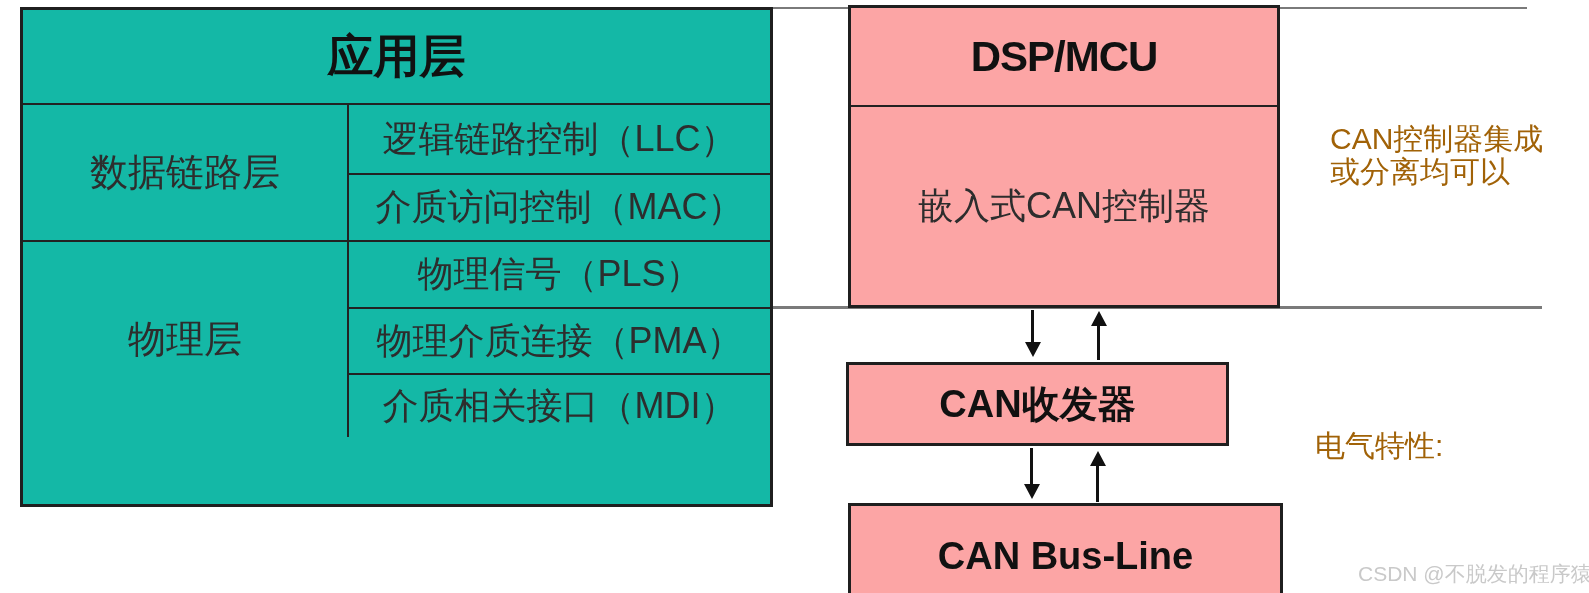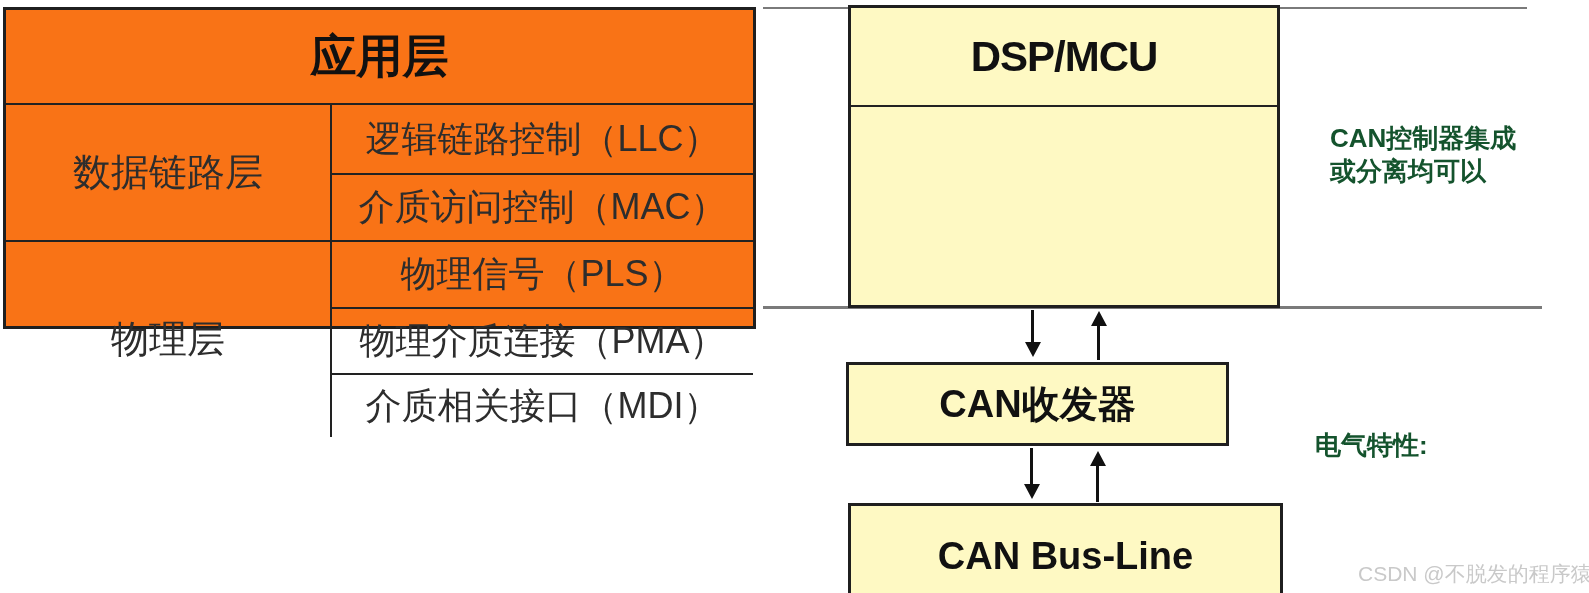--- a/index.html
+++ b/index.html
@@ -7,31 +7,31 @@
   .canvas{position:relative;width:1589px;height:593px;background:#fff;overflow:hidden;}
 
   
   .abs{position:absolute;}
   .cell{position:absolute;display:flex;align-items:center;justify-content:center;
         color:#2d2d2d;text-align:center;white-space:nowrap;}
   .line{position:absolute;background:#222222;}
   .thin-line{position:absolute;background:#7a7a7a;}
 
   
-  .osi-table{position:absolute;left:3px;top:7px;width:753px;height:322px;
-             border:3px solid #1f1f1f;box-sizing:border-box;background:#f97316;}
+  .osi-table{position:absolute;left:20px;top:7px;width:753px;height:500px;
+             border:3px solid #1f1f1f;box-sizing:border-box;background:#14b8a6;}
   .osi-table .hline-full{left:0;width:747px;height:2px;}
   .osi-table .hline-right{left:324px;width:423px;height:2px;}
   .osi-table .vline{left:324px;width:2px;}
   .t-header{left:0;top:0;width:747px;height:93px;font-size:46px;font-weight:bold;color:#111;}
   .t-group{left:0;width:324px;font-size:38px;}
   .t-sub{left:326px;width:421px;font-size:36px;}
 
   
-  .box{position:absolute;border:3px solid #1f1f1f;box-sizing:border-box;background:#fef9c3;}
+  .box{position:absolute;border:3px solid #1f1f1f;box-sizing:border-box;background:#fca5a5;}
   .dsp-box{left:848px;top:5px;width:432px;height:303px;}
   .dsp-header{left:0;top:0;width:426px;height:97px;display:flex;align-items:center;justify-content:center;
               font-size:42px;font-weight:bold;letter-spacing:-1px;color:#111;}
   .dsp-divider{left:0;top:97px;width:426px;height:2px;}
   .dsp-body{left:0;top:99px;width:426px;height:198px;display:flex;align-items:center;justify-content:center;
             font-size:36px;color:#2d2d2d;}
   .tr-box{left:846px;top:362px;width:383px;height:84px;display:flex;align-items:center;justify-content:center;
           font-size:38px;font-weight:bold;color:#111;}
   .bus-box{left:848px;top:503px;width:435px;height:106px;display:flex;align-items:center;justify-content:center;
            font-size:38px;font-weight:bold;color:#111;}
@@ -39,21 +39,21 @@
   
   .shaft{position:absolute;width:3px;background:#111;}
   .head-down{position:absolute;width:0;height:0;
              border-left:8px solid transparent;border-right:8px solid transparent;
              border-top:15px solid #111;}
   .head-up{position:absolute;width:0;height:0;
            border-left:8px solid transparent;border-right:8px solid transparent;
            border-bottom:15px solid #111;}
 
   
-  .note{position:absolute;color:#14532d;font-size:26px;line-height:33px;white-space:nowrap;font-weight:bold;}
+  .note{position:absolute;color:#a16207;font-size:30px;line-height:33px;white-space:nowrap;}
   .watermark{position:absolute;left:1358px;top:560px;font-size:21px;color:#c9c9c9;white-space:nowrap;}
 </style>
 </head>
 <body>
 
 <div class="canvas">
 
   <div class="thin-line" style="left:763px;top:7px;width:764px;height:2px;"></div>
   <div class="thin-line" style="left:763px;top:306px;width:779px;height:3px;"></div>
 
@@ -90,20 +90,23 @@
     <div class="cell t-sub" style="top:365px;height:62px;">
       <span>介质相关接口（MDI）</span>
     </div>
   </div>
 
   <div class="box dsp-box">
     <div class="abs dsp-header">
       <span>DSP/MCU</span>
     </div>
     <div class="line dsp-divider"></div>
+    <div class="abs dsp-body">
+      <span>嵌入式CAN控制器</span>
+    </div>
   </div>
 
   <div class="note" style="left:1330px;top:122px;">
     <div>CAN控制器集成</div>
     <div>或分离均可以</div>
   </div>
 
   <div class="shaft" style="left:1031px;top:310px;height:34px;"></div>
   <div class="head-down" style="left:1025px;top:342px;"></div>
   <div class="head-up" style="left:1091px;top:311px;"></div>

